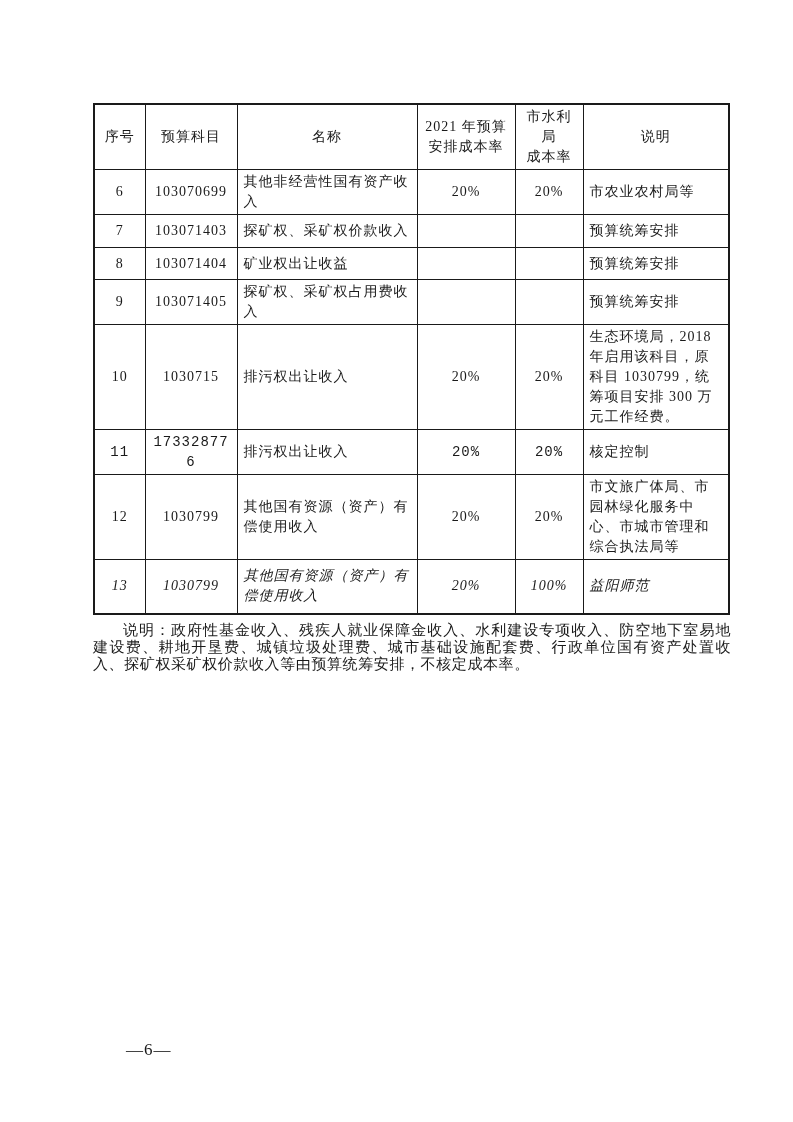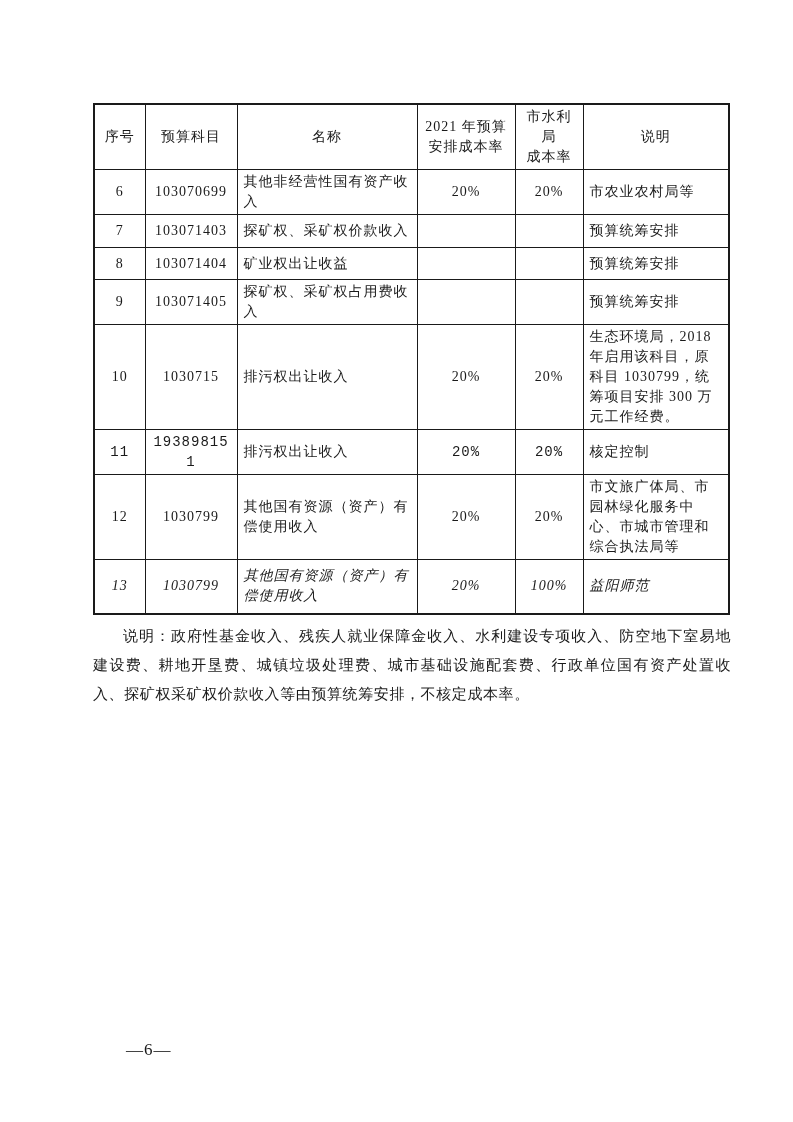--- a/index.html
+++ b/index.html
@@ -58,21 +58,21 @@
   tbody tr:nth-child(3) { height: 32px; }
   tbody tr:nth-child(4) { height: 33px; }
   tbody tr:nth-child(5) { height: 100px; }
   tbody tr:nth-child(6) { height: 33px; font-family: Liberation Mono, monospace; }
   tbody tr:nth-child(7) { height: 85px; }
   tbody tr:nth-child(8) { height: 54px; font-style: italic; }
   .footnote {
     margin-top: 7px;
     width: 638px;
     font-size: 15px;
-    line-height: 29px;
+    line-height: 17px;
     letter-spacing: 0.6px;
     text-align: justify;
     text-indent: 2em;
     word-break: break-all;
   }
   .page-number {
     position: absolute;
     left: 126px;
     top: 1040px;
     font-size: 17px;
@@ -155,21 +155,21 @@
             <td class="c-no">10</td>
             <td class="c-code">1030715</td>
             <td class="c-name">排污权出让收入</td>
             <td class="c-budget">20%</td>
             <td class="c-approved">20%</td>
             <td class="c-note">生态环境局，2018 年启用该科目，原科目 1030799，统筹项目安排 300 万元工作经费。</td>
           </tr>
 
           <tr>
             <td class="c-no">11</td>
-            <td class="c-code">193898151</td>
+            <td class="c-code">173328776</td>
             <td class="c-name">排污权出让收入</td>
             <td class="c-budget">20%</td>
             <td class="c-approved">20%</td>
             <td class="c-note">核定控制</td>
           </tr>
 
           <tr>
             <td class="c-no">12</td>
             <td class="c-code">1030799</td>
             <td class="c-name">其他国有资源（资产）有偿使用收入</td>

